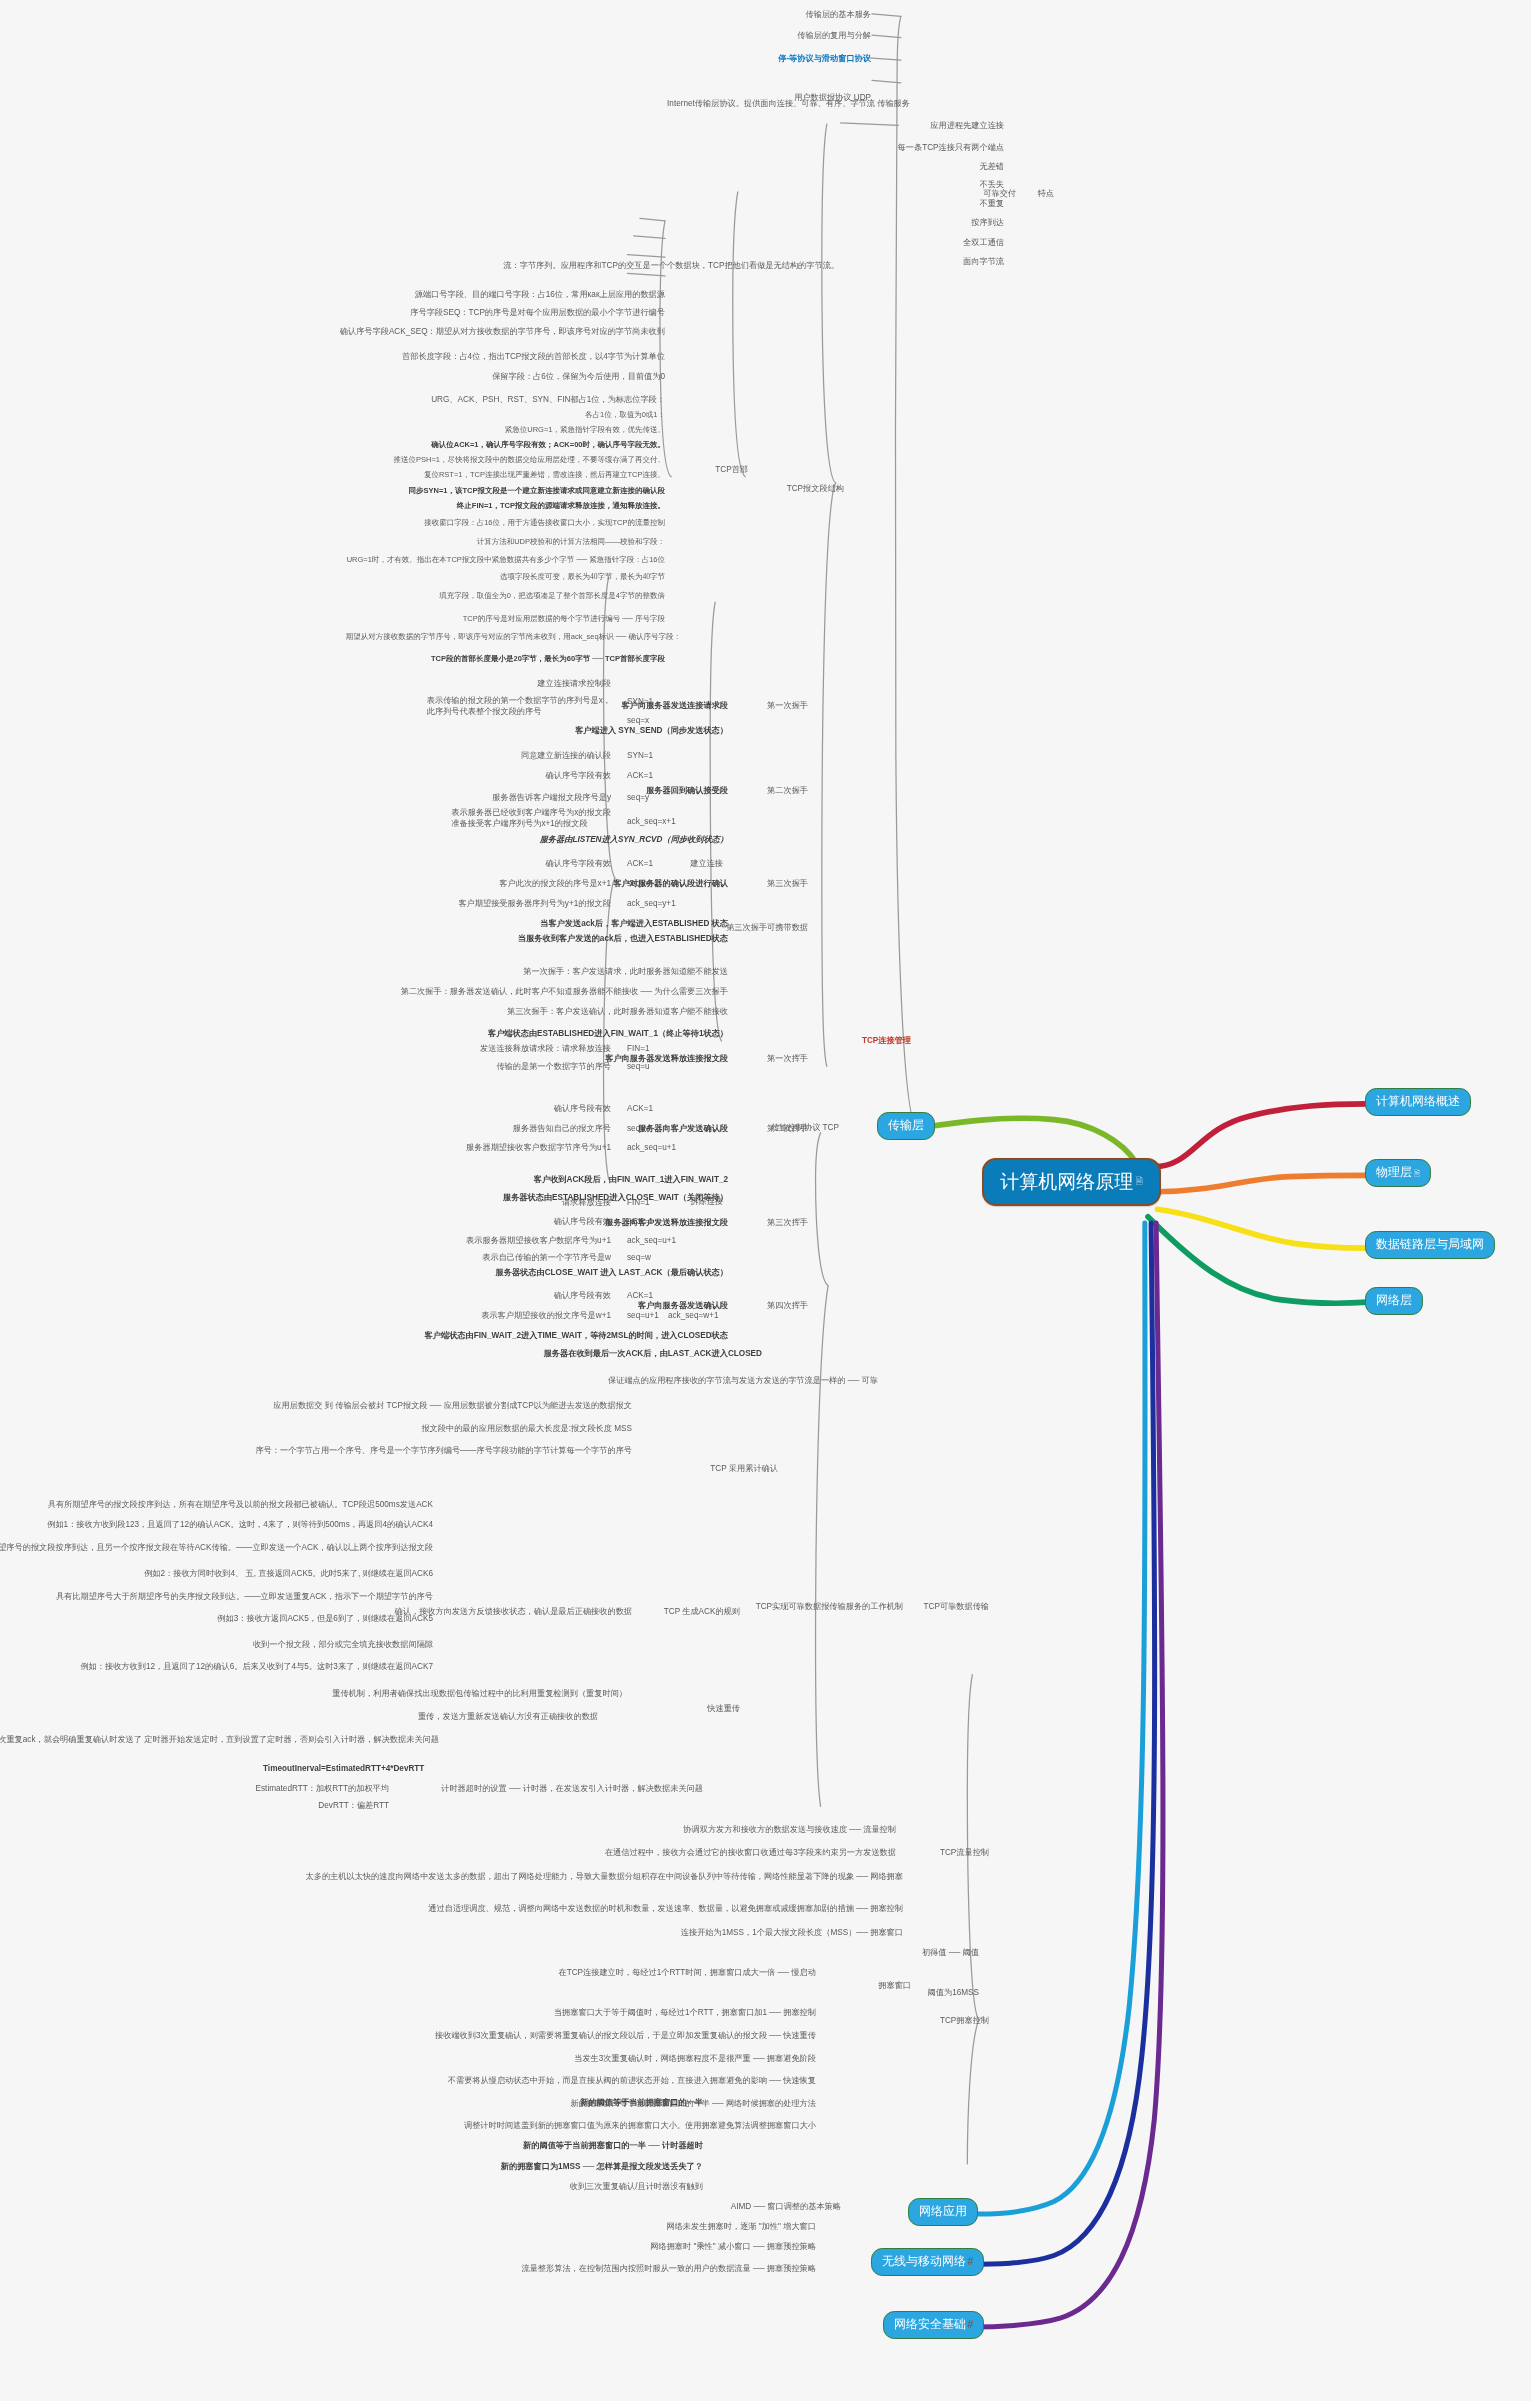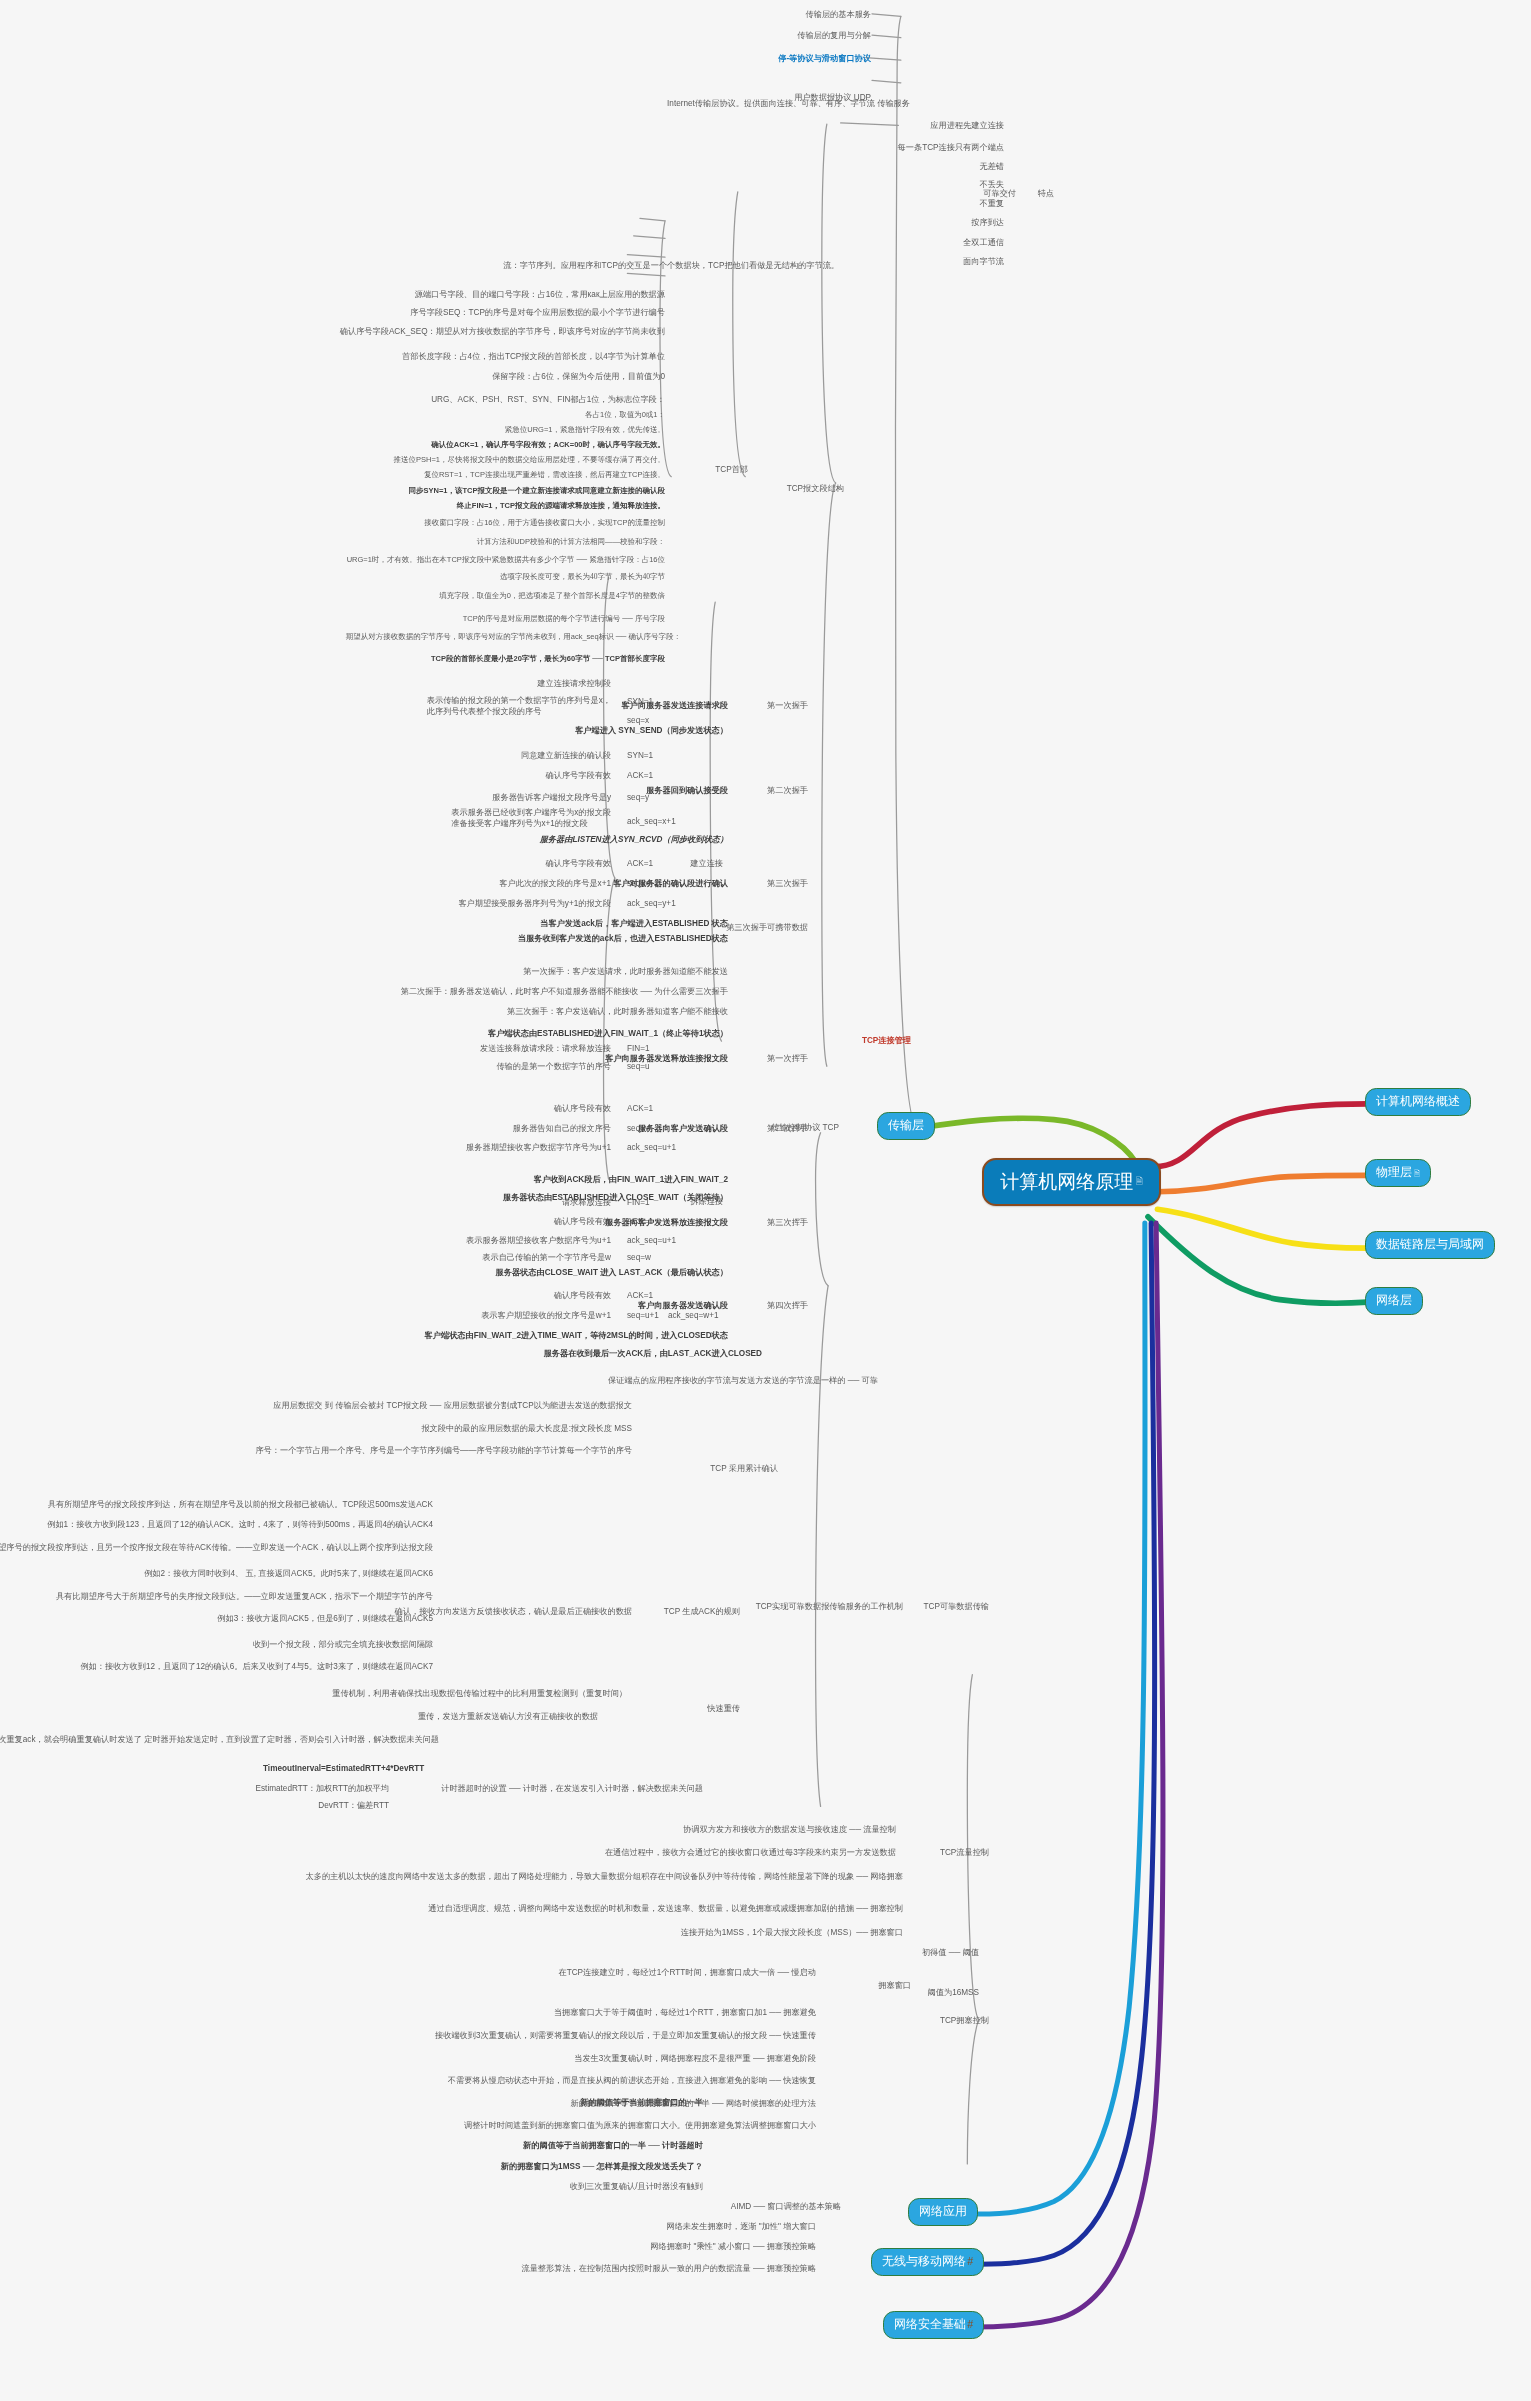--- a/index.html
+++ b/index.html
@@ -293,21 +293,21 @@
 
   <div class="t r" style="left:989px;top:2015px;">TCP拥塞控制</div>
   <div class="t r" style="left:911px;top:1980px;">拥塞窗口</div>
 
   <div class="t r" style="left:903px;top:1871px;">太多的主机以太快的速度向网络中发送太多的数据，超出了网络处理能力，导致大量数据分组积存在中间设备队列中等待传输，网络性能显著下降的现象 ── 网络拥塞</div>
   <div class="t r" style="left:903px;top:1903px;">通过自适理调度、规范，调整向网络中发送数据的时机和数量，发送速率、数据量，以避免拥塞或减缓拥塞加剧的措施 ── 拥塞控制</div>
   <div class="t r" style="left:903px;top:1927px;">连接开始为1MSS，1个最大报文段长度（MSS）── 拥塞窗口</div>
   <div class="t r" style="left:979px;top:1947px;">初得值 ── 阈值</div>
   <div class="t r" style="left:816px;top:1967px;">在TCP连接建立时，每经过1个RTT时间，拥塞窗口成大一倍 ── 慢启动</div>
   <div class="t r" style="left:979px;top:1987px;">阈值为16MSS</div>
-  <div class="t r" style="left:816px;top:2007px;">当拥塞窗口大于等于阈值时，每经过1个RTT，拥塞窗口加1 ── 拥塞避免</div>
+  <div class="t r" style="left:816px;top:2007px;">当拥塞窗口大于等于阈值时，每经过1个RTT，拥塞窗口加1 ── 拥塞控制</div>
   <div class="t r" style="left:816px;top:2030px;">接收端收到3次重复确认，则需要将重复确认的报文段以后，于是立即加发重复确认的报文段 ── 快速重传</div>
   <div class="t r" style="left:816px;top:2053px;">当发生3次重复确认时，网络拥塞程度不是很严重 ── 拥塞避免阶段</div>
   <div class="t r" style="left:816px;top:2075px;">不需要将从慢启动状态中开始，而是直接从阀的前进状态开始，直接进入拥塞避免的影响 ── 快速恢复</div>
   <div class="t r b" style="left:703px;top:2097px;">新的阈值等于当前拥塞窗口的一半</div>
   <div class="t r" style="left:816px;top:2098px;">新的拥塞窗口等于当前拥塞窗口的一半 ── 网络时候拥塞的处理方法</div>
   <div class="t r" style="left:816px;top:2120px;">调整计时时间遮盖到新的拥塞窗口值为原来的拥塞窗口大小。使用拥塞避免算法调整拥塞窗口大小</div>
   <div class="t r b" style="left:703px;top:2140px;">新的阈值等于当前拥塞窗口的一半 ── 计时器超时</div>
   <div class="t r b" style="left:703px;top:2161px;">新的拥塞窗口为1MSS ── 怎样算是报文段发送丢失了？</div>
   <div class="t r" style="left:703px;top:2181px;">收到三次重复确认/且计时器没有触到</div>
   <div class="t r" style="left:841px;top:2201px;">AIMD ── 窗口调整的基本策略</div>

